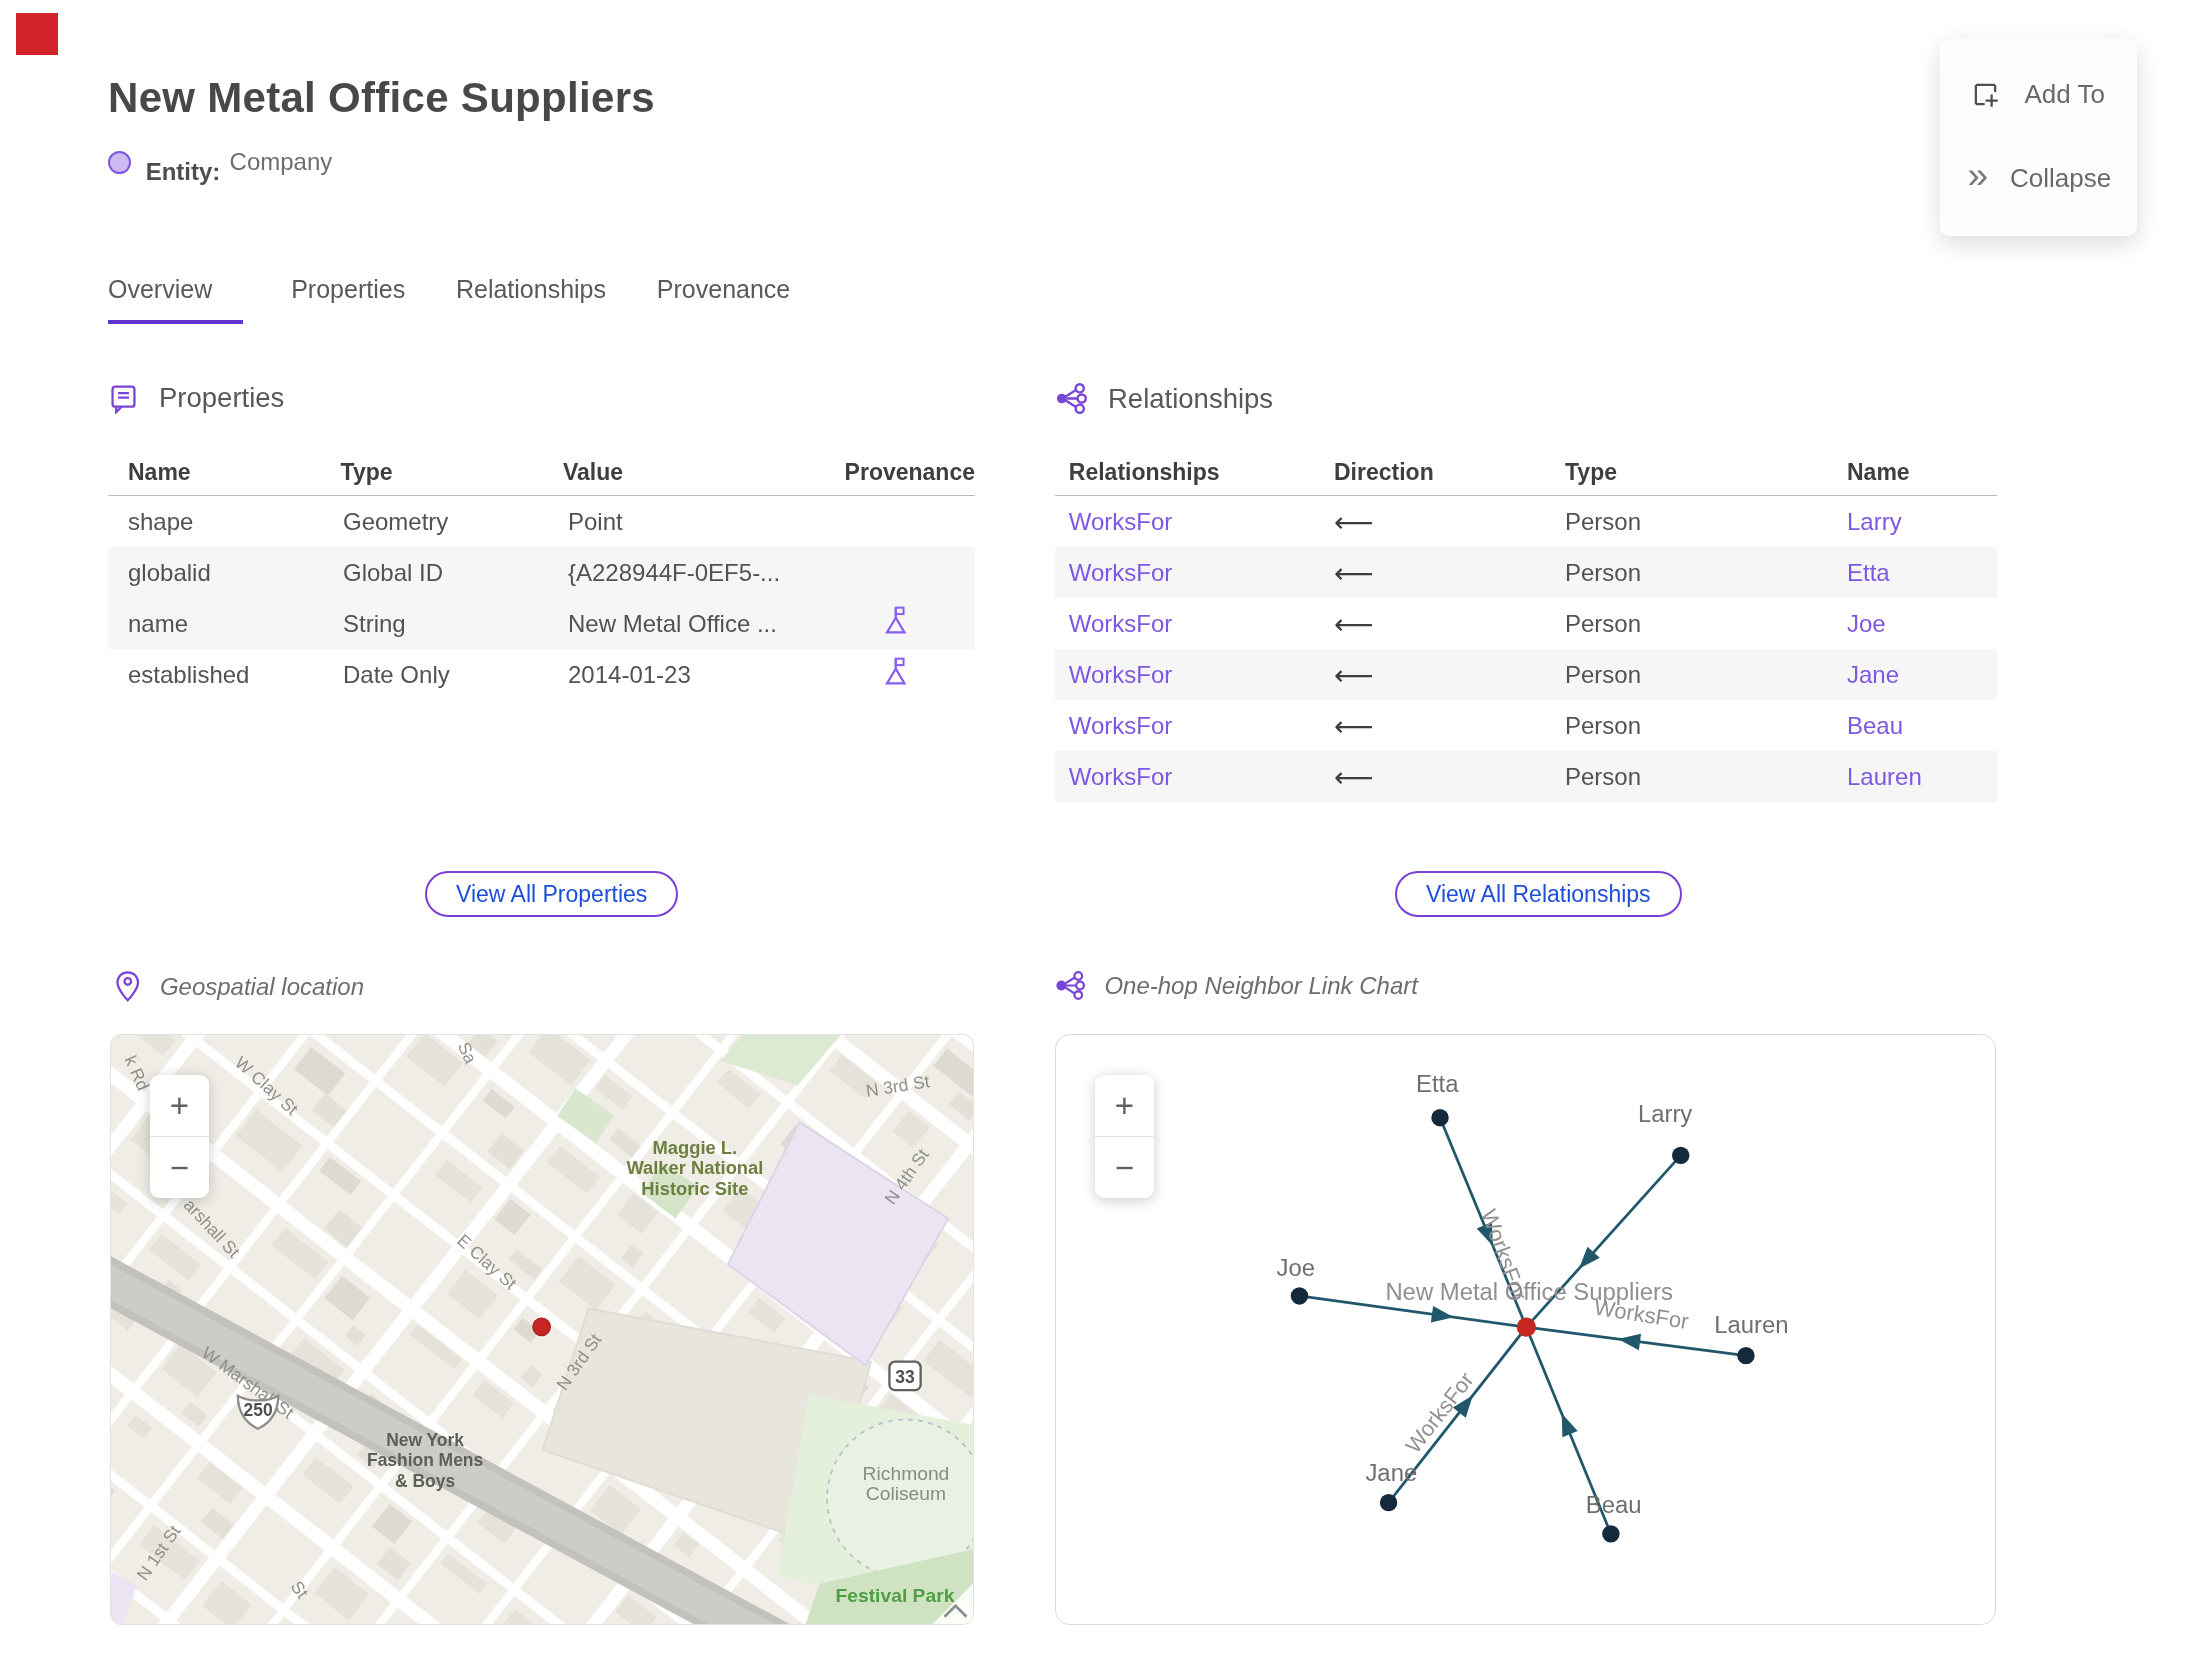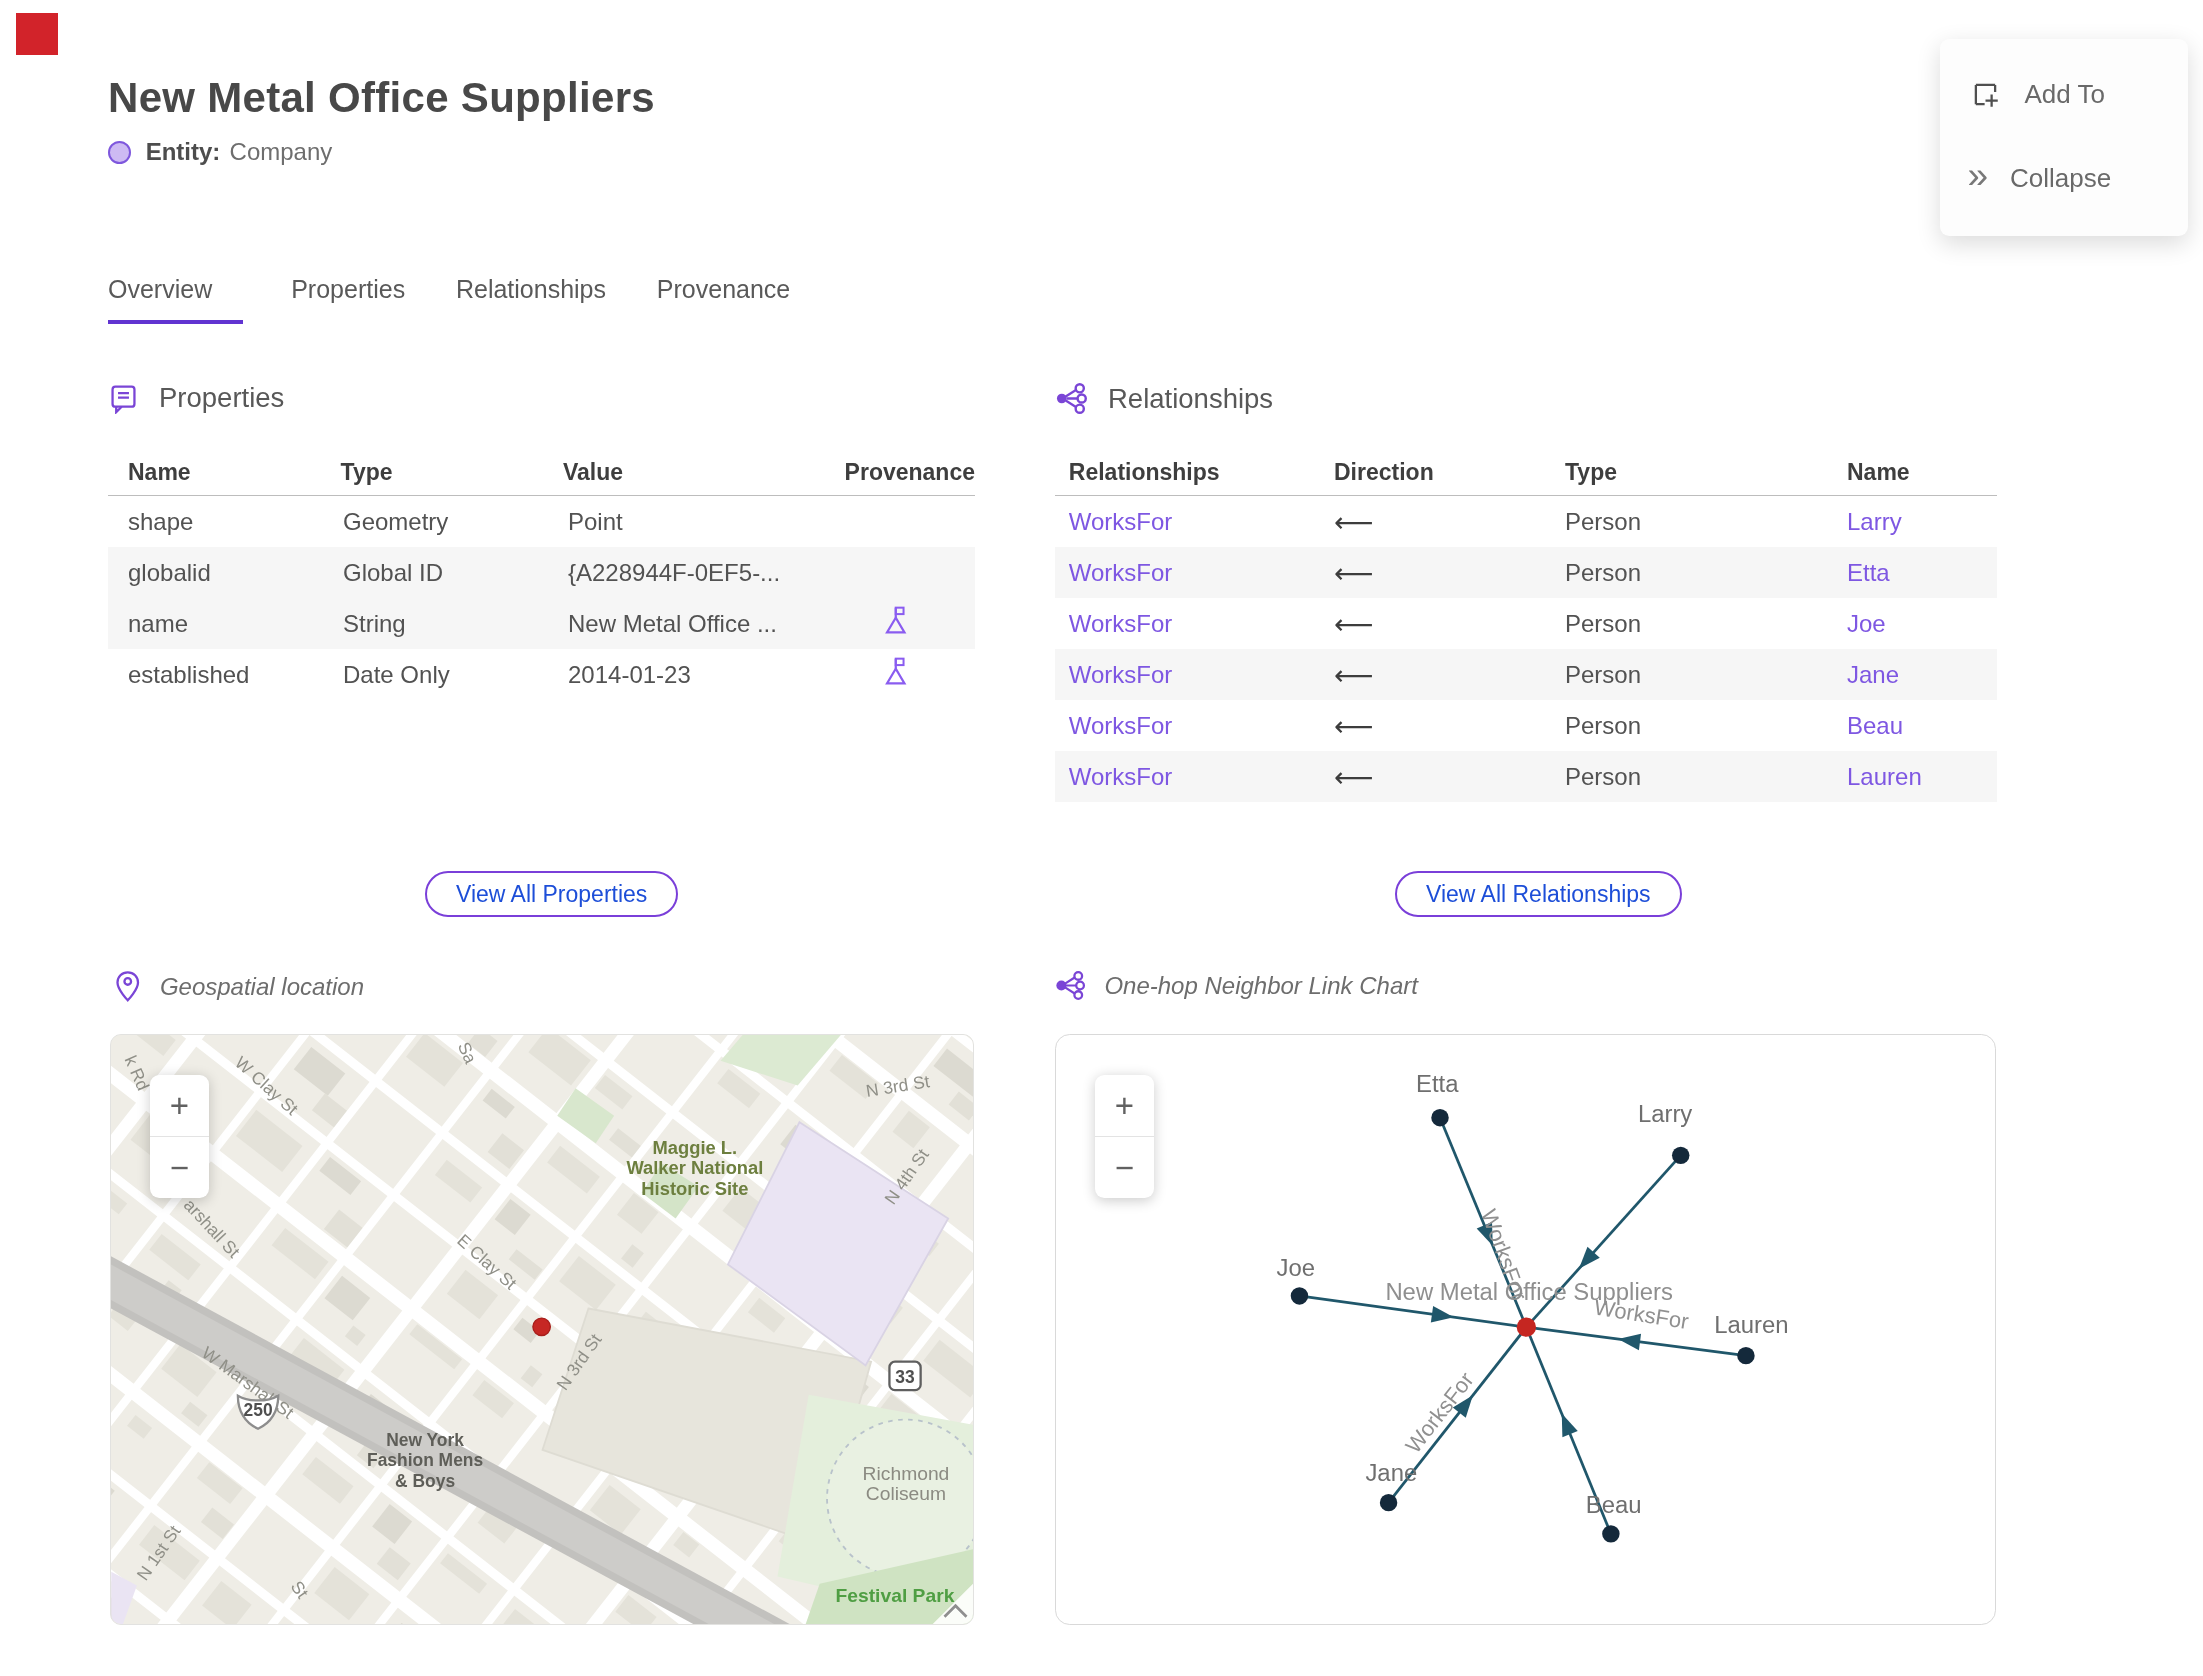--- a/index.html
+++ b/index.html
@@ -3,24 +3,24 @@
 <meta charset="utf-8">
 <style>
   html,body{margin:0;padding:0;background:#fff;}
   .page{position:relative;width:2204px;height:1677px;overflow:hidden;background:#fff;
         font-family:"Liberation Sans",sans-serif;color:#4c4c4c;}
   .abs{position:absolute;}
   .red-marker{left:15.6px;top:13px;width:42px;height:42px;background:#d2232a;}
   .title{left:108px;top:46px;font-size:42px;font-weight:700;color:#484848;letter-spacing:0.3px;}
   .entity-row{left:108px;top:138px;display:flex;align-items:center;gap:14.7px;font-size:24px;}
   .entity-dot{width:23px;height:23px;border-radius:50%;background:#cdbaf3;border:2.8px solid #7e57dd;box-sizing:border-box;flex:0 0 auto;}
-  .entity-label{font-weight:700;color:#4d4d4d;}
+  .entity-label{font-weight:700;color:#4d4d4d;margin-top:20px;}
   .entity-type{color:#6e6e6e;margin-left:-5.5px;}
   
-  .actions-card{left:1940px;top:39px;width:248px;height:197px;background:#fdfdfd;border-radius:9.2px;
+  .actions-card{left:1940px;top:39px;width:197px;height:197px;background:#fdfdfd;border-radius:9.2px;
      box-shadow:0 7.3px 24px rgba(0,0,0,.14);display:flex;flex-direction:column;justify-content:space-around;
      padding:13px 0 16.5px 27.5px;box-sizing:border-box;}
   .action{display:flex;align-items:center;gap:22px;font-size:26px;color:#696969;cursor:pointer;}
   .action .chev{font-size:37px;color:#787878;line-height:1;margin-top:-5.5px;}
   
   .tabs{left:108px;top:275px;display:flex;gap:48px;font-size:25px;color:#595959;}
   .tab{padding:0 2.8px 15.6px 0;cursor:pointer;}
   .tab.active{border-bottom:4.6px solid #6134d1;padding-right:31px;}
   
   .sec-head{display:flex;align-items:center;gap:20px;font-size:27.5px;color:#585858;}

